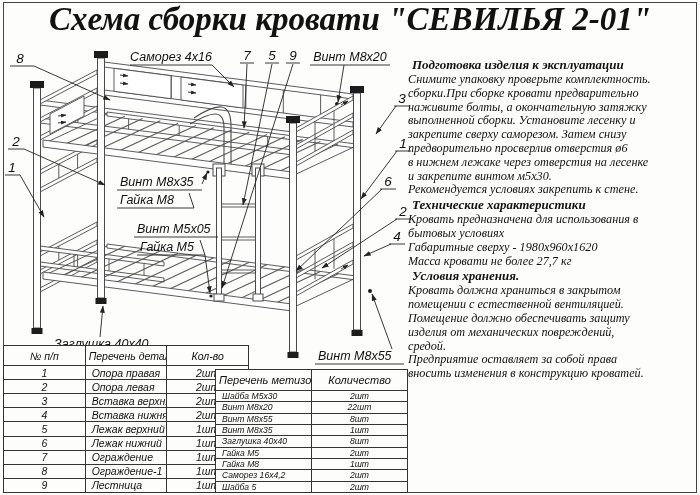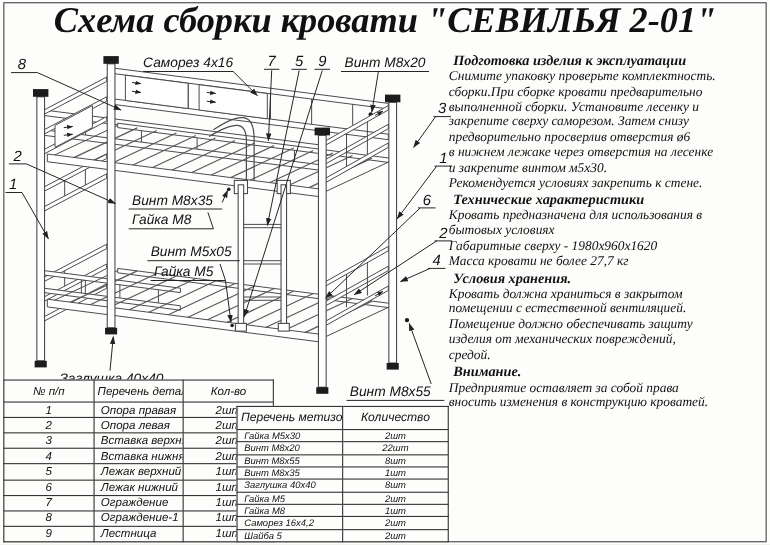--- a/index.html
+++ b/index.html
@@ -32,21 +32,21 @@
   .parts-table td{height:13px;}
   .parts-table td:nth-child(1){width:24px;text-align:center;}
   .parts-table td:nth-child(2){width:136px;text-align:left;padding-left:6px;}
   .parts-table td:nth-child(3){width:44px;text-align:center;}
   .hw-table{left:215px;top:369px;width:193px;height:124px;font-size:8.6px;}
   .hw-table th{height:20px;font-size:11px;text-align:center;}
   .hw-table td{height:9px;}
   .hw-table td:nth-child(1){width:131px;text-align:left;padding-left:6px;}
   .hw-table td:nth-child(2){width:62px;text-align:center;}
   
-  .info{position:absolute;left:408px;top:47px;width:286px;
+  .info{position:absolute;left:408px;top:57px;width:286px;
         font-family:"Liberation Serif",serif;font-style:italic;font-size:12.2px;
         line-height:13.8px;}
   .sec-h{font-weight:bold;font-size:13px;line-height:16px;padding-left:4px;white-space:nowrap;}
   .sec-l{white-space:nowrap;}
 </style>
 </head>
 <body>
 
 <div class="page">
   <div class="frame"></div>
@@ -367,21 +367,21 @@
     </table>
   <table class="hw-table">
       <thead>
         <tr>
           <th>Перечень метизов</th>
           <th>Количество</th>
         </tr>
       </thead>
       <tbody>
         <tr>
-          <td>Гайка М5х30</td>
+          <td>Шайба М5х30</td>
           <td>2шт</td>
         </tr>
         <tr>
           <td>Винт М8х20</td>
           <td>22шт</td>
         </tr>
         <tr>
           <td>Винт М8х55</td>
           <td>8шт</td>
         </tr>
@@ -409,34 +409,34 @@
           <td>Шайба 5</td>
           <td>2шт</td>
         </tr>
       </tbody>
     </table>
 
   <div class="info">
       <div class="sec-h">Подготовка изделия к эксплуатации</div>
       <div class="sec-l">Снимите упаковку проверьте комплектность.</div>
       <div class="sec-l">сборки.При сборке кровати  предварительно</div>
+      <div class="sec-l">наживите  болты, а окончательную затяжку</div>
       <div class="sec-l">выполненной сборки. Установите лесенку и</div>
       <div class="sec-l">закрепите сверху саморезом. Затем снизу</div>
       <div class="sec-l">предворительно просверлив отверстия ø6</div>
       <div class="sec-l">в нижнем лежаке через отверстия на лесенке</div>
       <div class="sec-l">и закрепите винтом м5х30.</div>
       <div class="sec-l">Рекомендуется условиях закрепить к стене.</div>
       <div class="sec-h">Технические характеристики</div>
       <div class="sec-l">Кровать предназначена для использования в</div>
       <div class="sec-l">бытовых условиях</div>
       <div class="sec-l">Габаритные сверху - 1980х960х1620</div>
       <div class="sec-l">Масса кровати не более 27,7 кг</div>
       <div class="sec-h">Условия хранения.</div>
       <div class="sec-l">Кровать должна храниться в закрытом</div>
       <div class="sec-l">помещении с естественной вентиляцией.</div>
       <div class="sec-l">Помещение должно обеспечивать защиту</div>
       <div class="sec-l">изделия от механических повреждений,</div>
       <div class="sec-l">средой.</div>
-      <div class="sec-h">Внимание.</div>
       <div class="sec-l">Предприятие оставляет за собой права</div>
       <div class="sec-l">вносить изменения в конструкцию кроватей.</div>
     </div>
 </div>
 
 </body></html>

